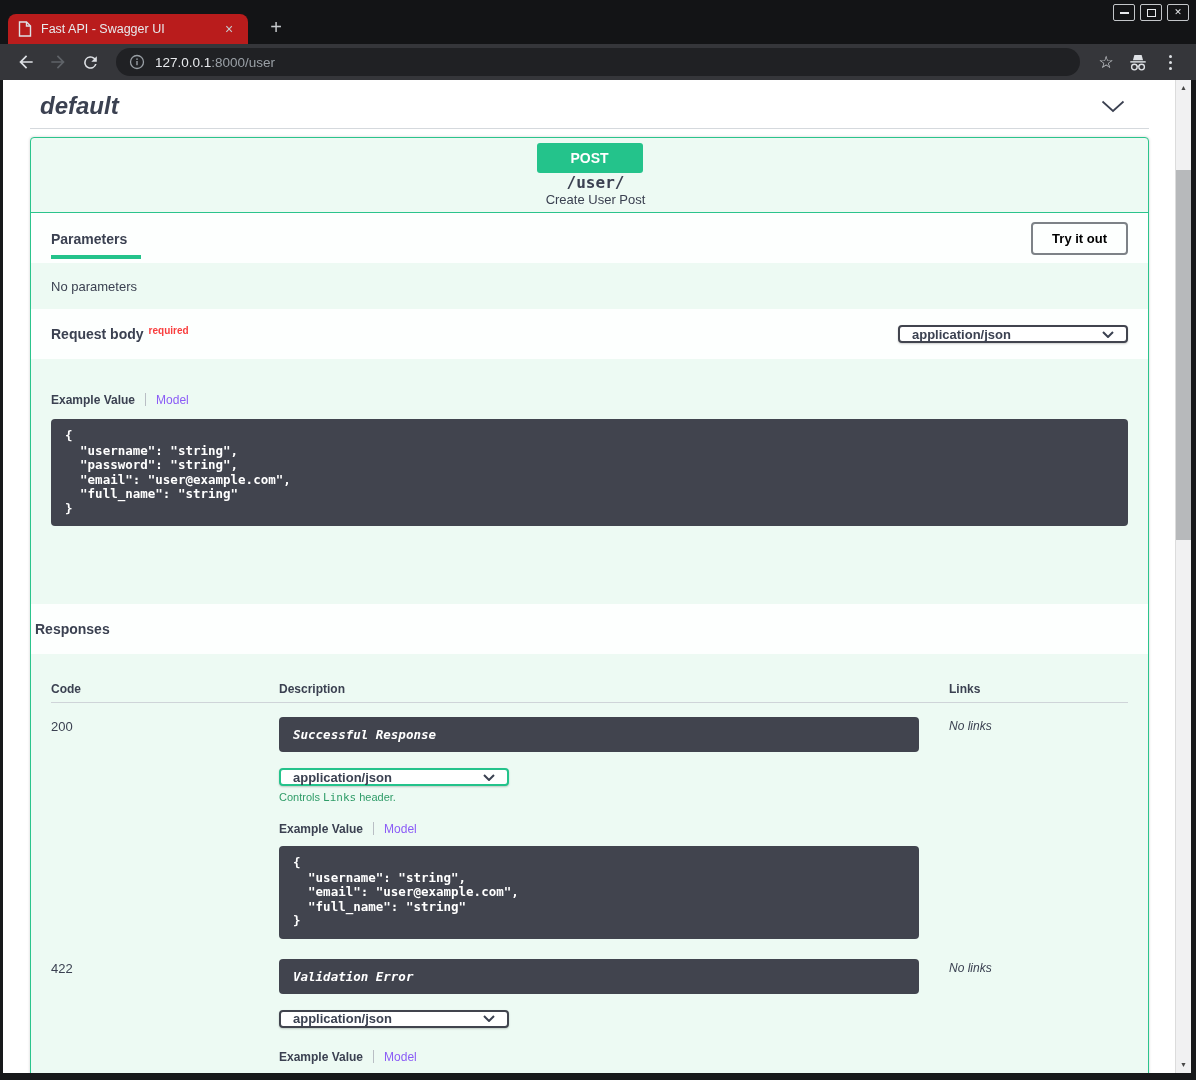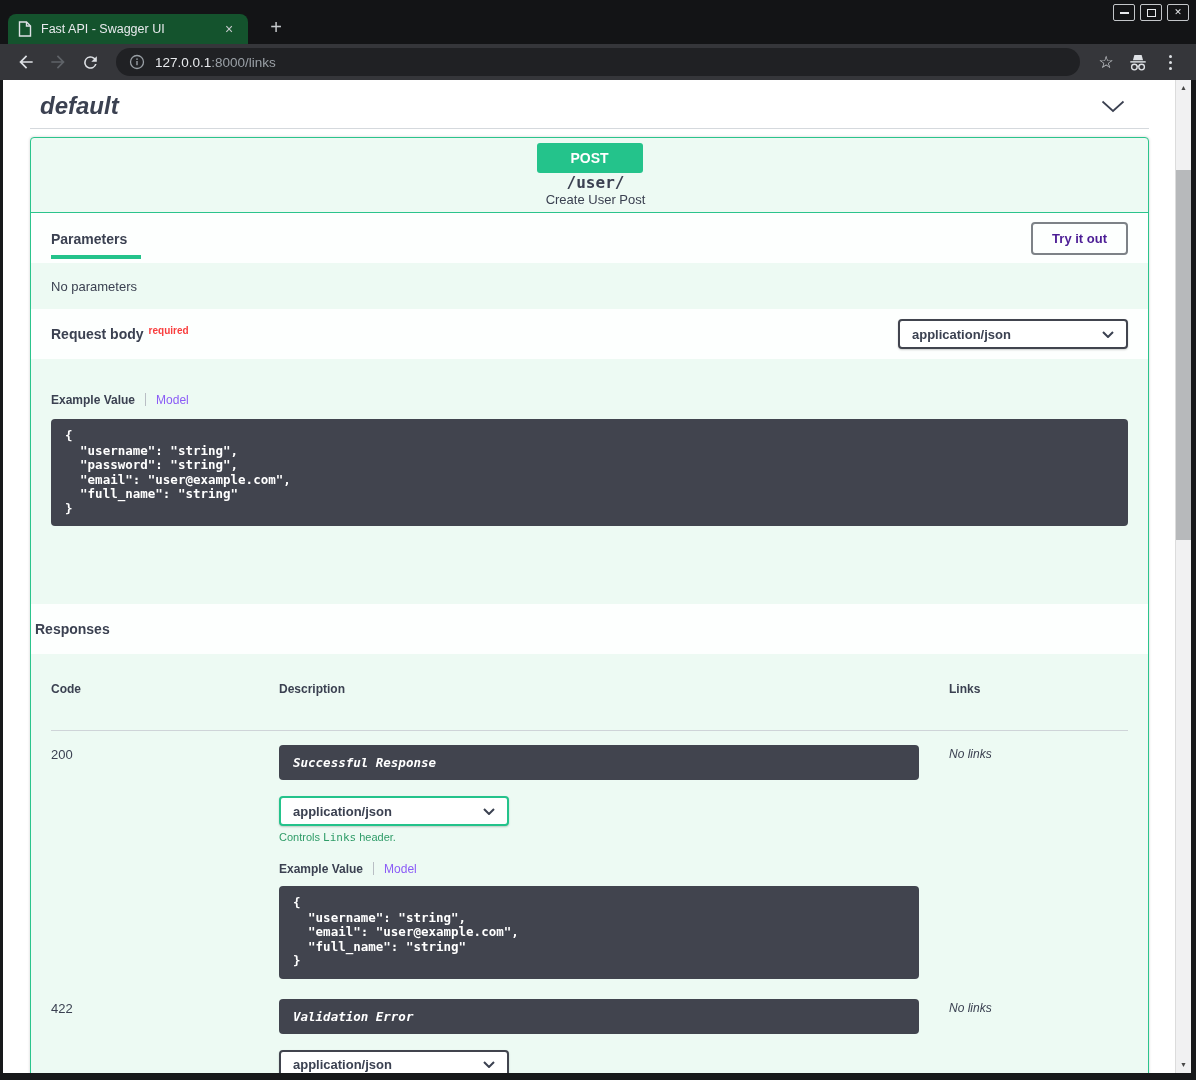--- a/index.html
+++ b/index.html
@@ -9,21 +9,21 @@
   
   .chrome { height:80px; background:#131416; }
   .titlebar { height:14px; position:relative; }
   .win-btns { position:absolute; top:4px; right:7px; display:flex; gap:5px; z-index:5; }
   .win-btn { width:22px; height:17px; border:1px solid #c3c6c9; border-radius:2px;
              color:#e8eaed; font-size:9px; line-height:15px; text-align:center; cursor:pointer;
              display:flex; align-items:center; justify-content:center; }
   .glyph-min { width:9px; height:2px; background:#e8eaed; display:block; }
   .glyph-max { width:9px; height:8px; border:1.5px solid #e8eaed; display:block; }
   .tabstrip { height:30px; display:flex; align-items:flex-end; padding-left:8px; }
-  .tab { width:240px; height:30px; background:#14532d; border-radius:8px 8px 0 0;
+  .tab { width:240px; height:30px; background:#b91c1c; border-radius:8px 8px 0 0;
          display:flex; align-items:center; padding:0 10px; gap:9px; cursor:pointer; }
   .tab-title { flex:1; color:#e8eaed; font-size:12.5px; white-space:nowrap; overflow:hidden; }
   .tab-close { color:#c7cacd; font-size:14px; width:18px; height:18px; line-height:18px;
                text-align:center; border-radius:50%; cursor:pointer; }
   .new-tab { color:#c7cacd; font-size:20px; margin:0 0 4px 16px; width:24px; height:24px;
              line-height:22px; text-align:center; cursor:pointer; }
   .toolbar { height:36px; background:#35363a; display:flex; align-items:center; padding:0 10px; }
   .nav-ic { width:28px; height:28px; display:flex; align-items:center; justify-content:center;
             border-radius:50%; cursor:pointer; margin:0 2px; }
   .urlbar { flex:1; height:28px; background:#202124; border-radius:14px; margin:0 10px;
@@ -56,43 +56,43 @@
   .method { background:#24c38b; color:#fff; font-weight:700; font-size:14px; border-radius:3px;
             width:106px; text-align:center; padding:7px 0; }
   .path { font-family:"DejaVu Sans Mono", monospace; font-weight:700; font-size:16px; margin-left:12px; }
   .summary-desc { font-size:13px; margin-left:12px; }
 
   .sec-header { background:rgba(255,255,255,.85); display:flex; justify-content:space-between;
                 align-items:center; padding:0 20px; min-height:50px; }
   .param-tab { font-size:14px; font-weight:700; border-bottom:4px solid #24c38b;
                padding:13px 14px 8px 0; cursor:pointer; }
   .btn-try { border:2px solid #7d8287; border-radius:4px; padding:7px 19px; font-size:13px;
-             font-weight:700; color:#4c1d95; background:transparent; cursor:pointer;
+             font-weight:700; color:#000000; background:transparent; cursor:pointer;
              font-family:"Liberation Sans", sans-serif; }
   .no-params { padding:16px 20px 15px; font-size:13px; }
   .h4 { font-size:14px; font-weight:700; }
   .required { color:#f93e3e; font-size:10px; vertical-align:top; margin-left:5px; font-weight:600; }
 
-  .select { background:#fff; border:2px solid #41444e; border-radius:4px; height:30px; width:230px;
+  .select { background:#fff; border:2px solid #41444e; border-radius:4px; height:18px; width:230px;
             display:flex; align-items:center; justify-content:space-between; padding:0 12px;
             font-weight:700; font-size:13px; cursor:pointer; box-shadow:0 1px 2px rgba(0,0,0,.2); }
   .select.green { border-color:#24c38b; }
 
   .rb-body { padding:34px 20px 78px; }
   .tabs { display:flex; align-items:flex-start; font-size:12px; }
   .tab-active { font-weight:700; color:#3b4151; cursor:pointer; }
   .tab-sep { width:1px; height:13px; background:#b9bec4; margin:0 10px; }
   .tab-inactive { color:#8b5cf6; cursor:pointer; }
   .codeblock { margin-top:12px; background:#41444e; border-radius:4px; padding:10px 14px;
                color:#fff; font-family:"DejaVu Sans Mono", monospace; font-size:12.5px;
                font-weight:700; line-height:14.5px; white-space:pre; overflow:hidden; }
 
   .resp-header { background:rgba(255,255,255,.85); padding:16px 4px; }
   .resp-table { padding:18px 20px 20px; }
-  .rt-head { display:flex; font-size:12px; font-weight:700; padding:10px 0 34px;
+  .rt-head { display:flex; font-size:12px; font-weight:700; padding:10px 0 6px;
              border-bottom:1px solid #cfd4d8; }
   .rt-row { display:flex; padding-top:14px; }
   .row-422 { margin-top:6px; }
   .c-code { width:228px; }
   .c-desc { width:640px; }
   .c-links { margin-left:30px; }
   .r-code { width:228px; font-size:13px; padding-top:2px; }
   .r-desc { width:640px; }
   .r-links { margin-left:30px; font-size:12px; font-style:italic; padding-top:2px; }
   .desc-bar { background:#41444e; border-radius:4px; color:#fff; padding:10px 14px;
@@ -150,21 +150,21 @@
         </svg>
     </div>
     <div class="urlbar">
       <span style="display:flex;">
         <svg width="16" height="16" viewBox="0 0 16 16">
             <circle cx="8" cy="8" r="6.5" fill="none" stroke="#9aa0a6" stroke-width="1.3"></circle>
             <rect x="7.3" y="7" width="1.4" height="4.2" fill="#9aa0a6"></rect>
             <rect x="7.3" y="4.4" width="1.4" height="1.5" fill="#9aa0a6"></rect>
           </svg>
       </span>
-      <span class="url-text"><span>127.0.0.1</span><span class="url-rest">:8000/links</span></span>
+      <span class="url-text"><span>127.0.0.1</span><span class="url-rest">:8000/user</span></span>
     </div>
     <div class="nav-ic">
         <span class="star">☆</span>
       </div>
     <div class="nav-ic">
       <svg width="22" height="19" viewBox="0 0 24 21">
           <path d="M3.5 9h17v1.6h-17z" fill="#dee1e5"></path>
           <path d="M8 2.2h8l1.6 5.8H6.4z" fill="#dee1e5"></path>
           <circle cx="8" cy="15.5" r="3.1" fill="none" stroke="#dee1e5" stroke-width="1.5"></circle>
           <circle cx="16" cy="15.5" r="3.1" fill="none" stroke="#dee1e5" stroke-width="1.5"></circle>

